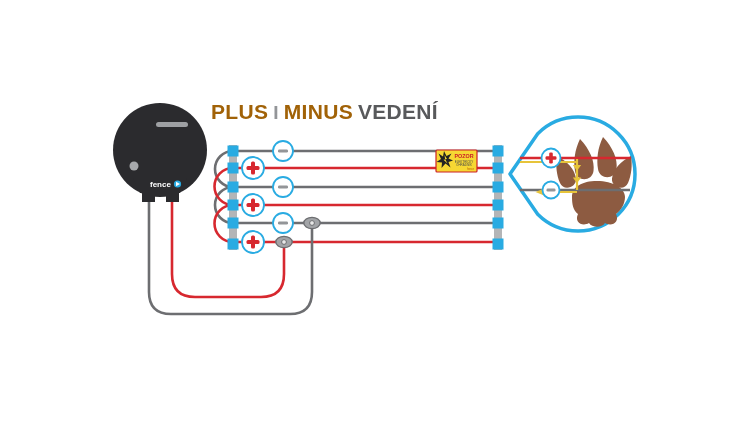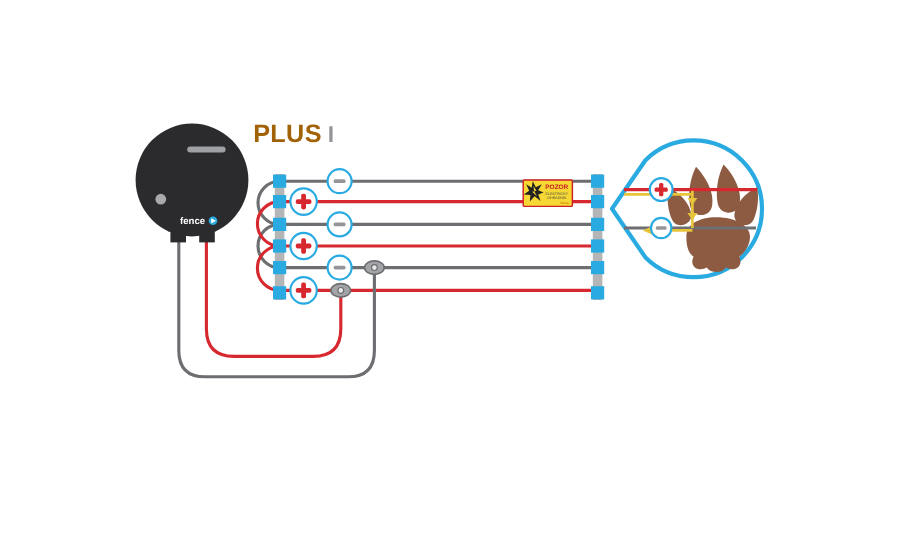--- a/index.html
+++ b/index.html
@@ -162,15 +162,17 @@
       <g>
         <circle cx="551" cy="190" r="8.5" class="term-circle"></circle>
         <rect x="546.5" y="188.5" width="9" height="3" rx="1.3" class="minus-glyph"></rect>
       </g>
     </g>
   </svg>
 
   <div class="title">
     <span class="t-plus">PLUS</span>
     <span class="t-sep">I</span>
+    <span class="t-minus">MINUS</span>
+    <span class="t-vedeni">VEDENÍ</span>
   </div>
 
 </div>
 
 </body></html>

